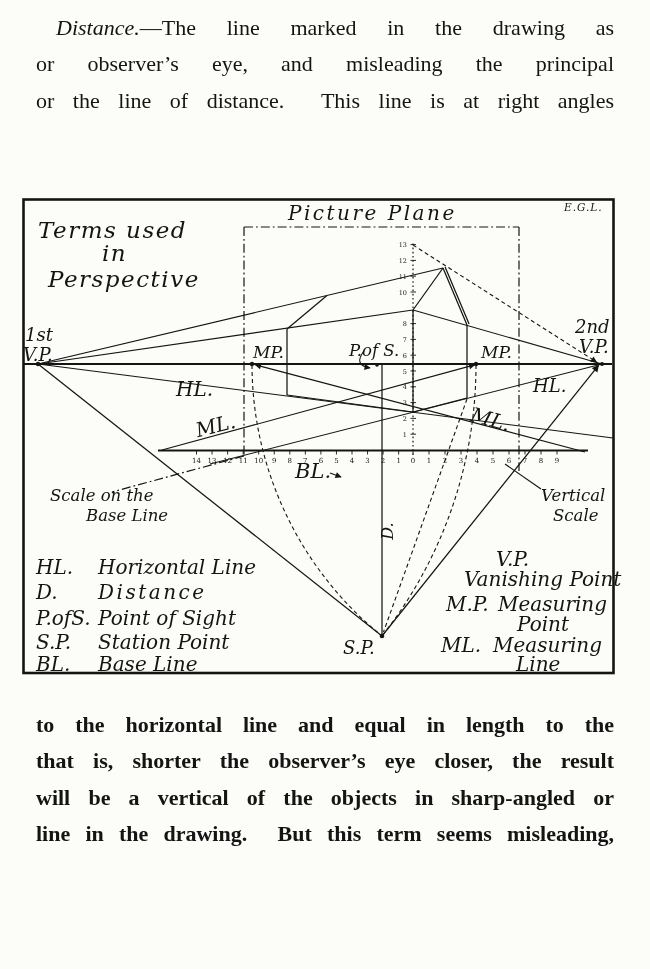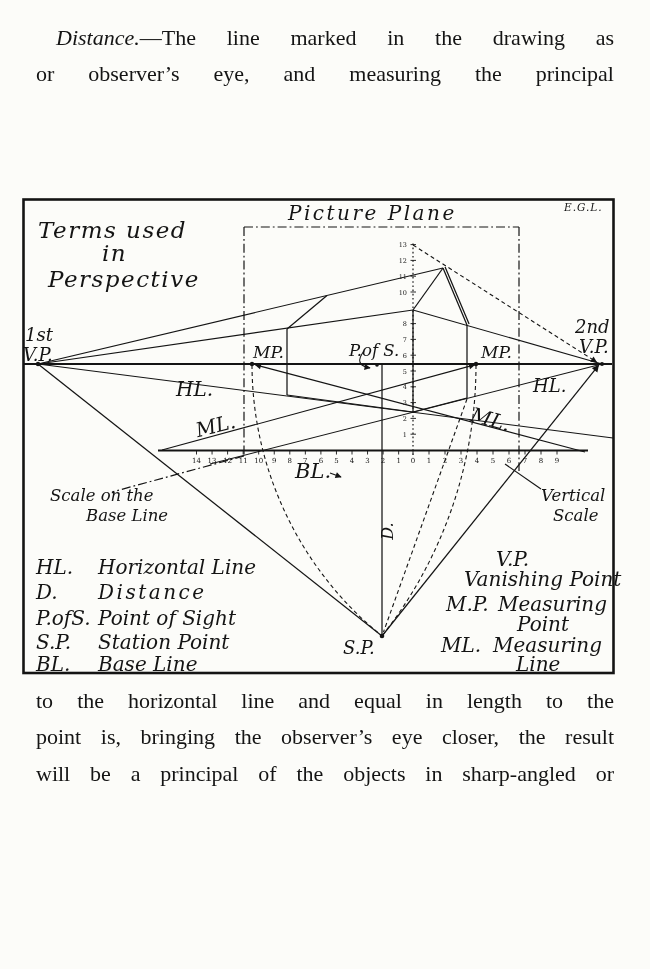--- a/index.html
+++ b/index.html
@@ -6,22 +6,22 @@
   html,body { margin:0; padding:0; background:#9a9a9a; }
   #page {
     position:relative; width:650px; height:969px; margin:0 auto;
     background:var(--paper); overflow:hidden; color:var(--ink);
     font-family:"Liberation Serif","DejaVu Serif",serif;
   }
   .para { position:absolute; left:36px; width:578px; font-size:22px; line-height:36.3px; }
   .tline { text-align:justify; text-align-last:justify; white-space:normal; }
   .tline.first { text-indent:20px; }
   .ital { font-style:italic; }
-  #para-top { top:20px; }
-  #para-bottom { top:683px; }
+  #para-top { top:10px; }
+  #para-bottom { top:707px;font-weight:bold; }
   svg { position:absolute; left:0; top:0; }
   svg text { fill:var(--ink); }
   .dlabel { font-family:"DejaVu Serif","Liberation Serif",serif; font-style:italic; }
   .dnum  { font-family:"DejaVu Serif",serif; font-style:normal; }
   .ln   { stroke:var(--ink); stroke-width:1.25; fill:none; }
   .thin { stroke:var(--ink); stroke-width:1.1;  fill:none; }
   .b2   { stroke:var(--ink); stroke-width:2.6;  fill:none; }
   .hl   { stroke:var(--ink); stroke-width:1.8;  fill:none; }
   .bl   { stroke:var(--ink); stroke-width:1.9;  fill:none; }
   .dash    { stroke:var(--ink); stroke-width:1.1; fill:none; stroke-dasharray:4,3; }
@@ -30,21 +30,22 @@
   .tick    { stroke:var(--ink); stroke-width:0.9; }
   .pt      { fill:var(--ink); }
 </style>
 </head>
 <body>
 
 <div id="page">
 
   <div id="para-top" class="para">
     <div class="tline first"><span class="ital">Distance.</span><span>—The line marked in the drawing as</span></div>
-    <div class="tline">or observer’s eye, and measuring the principal</div>
+    <div class="tline">or observer’s eye, and misleading the principal</div>
+    <div class="tline">or the line of distance.&nbsp; This line is at right angles</div>
   </div>
 
   <svg width="650" height="969" viewBox="0 0 650 969">
     <defs>
       <marker id="arr" viewBox="0 0 6 6" markerWidth="6.5" markerHeight="6.5" refX="5" refY="3" orient="auto">
         <path d="M0.4,0.4 L5.6,3 L0.4,5.6 Z" fill="#141414"></path>
       </marker>
     </defs>
 
     <rect class="b2" x="23.5" y="199.5" width="590" height="473.5"></rect>
@@ -239,17 +240,18 @@
       <text class="dlabel" x="498" y="611" font-size="20">Measuring</text>
       <text class="dlabel" x="517" y="631" font-size="20">Point</text>
       <text class="dlabel" x="441" y="652" font-size="20">ML.</text>
       <text class="dlabel" x="493" y="652" font-size="20">Measuring</text>
       <text class="dlabel" x="516" y="671" font-size="20">Line</text>
     </g>
   </svg>
 
   <div id="para-bottom" class="para">
     <div class="tline">to the horizontal line and equal in length to the</div>
-    <div class="tline">point is, bringing the observer’s eye closer, the result</div>
-    <div class="tline">will be a principal of the objects in sharp-angled or</div>
+    <div class="tline">that is, shorter the observer’s eye closer, the result</div>
+    <div class="tline">will be a vertical of the objects in sharp-angled or</div>
+    <div class="tline">line in the drawing.&nbsp; But this term seems misleading,</div>
   </div>
 
 </div>
 
 </body></html>

